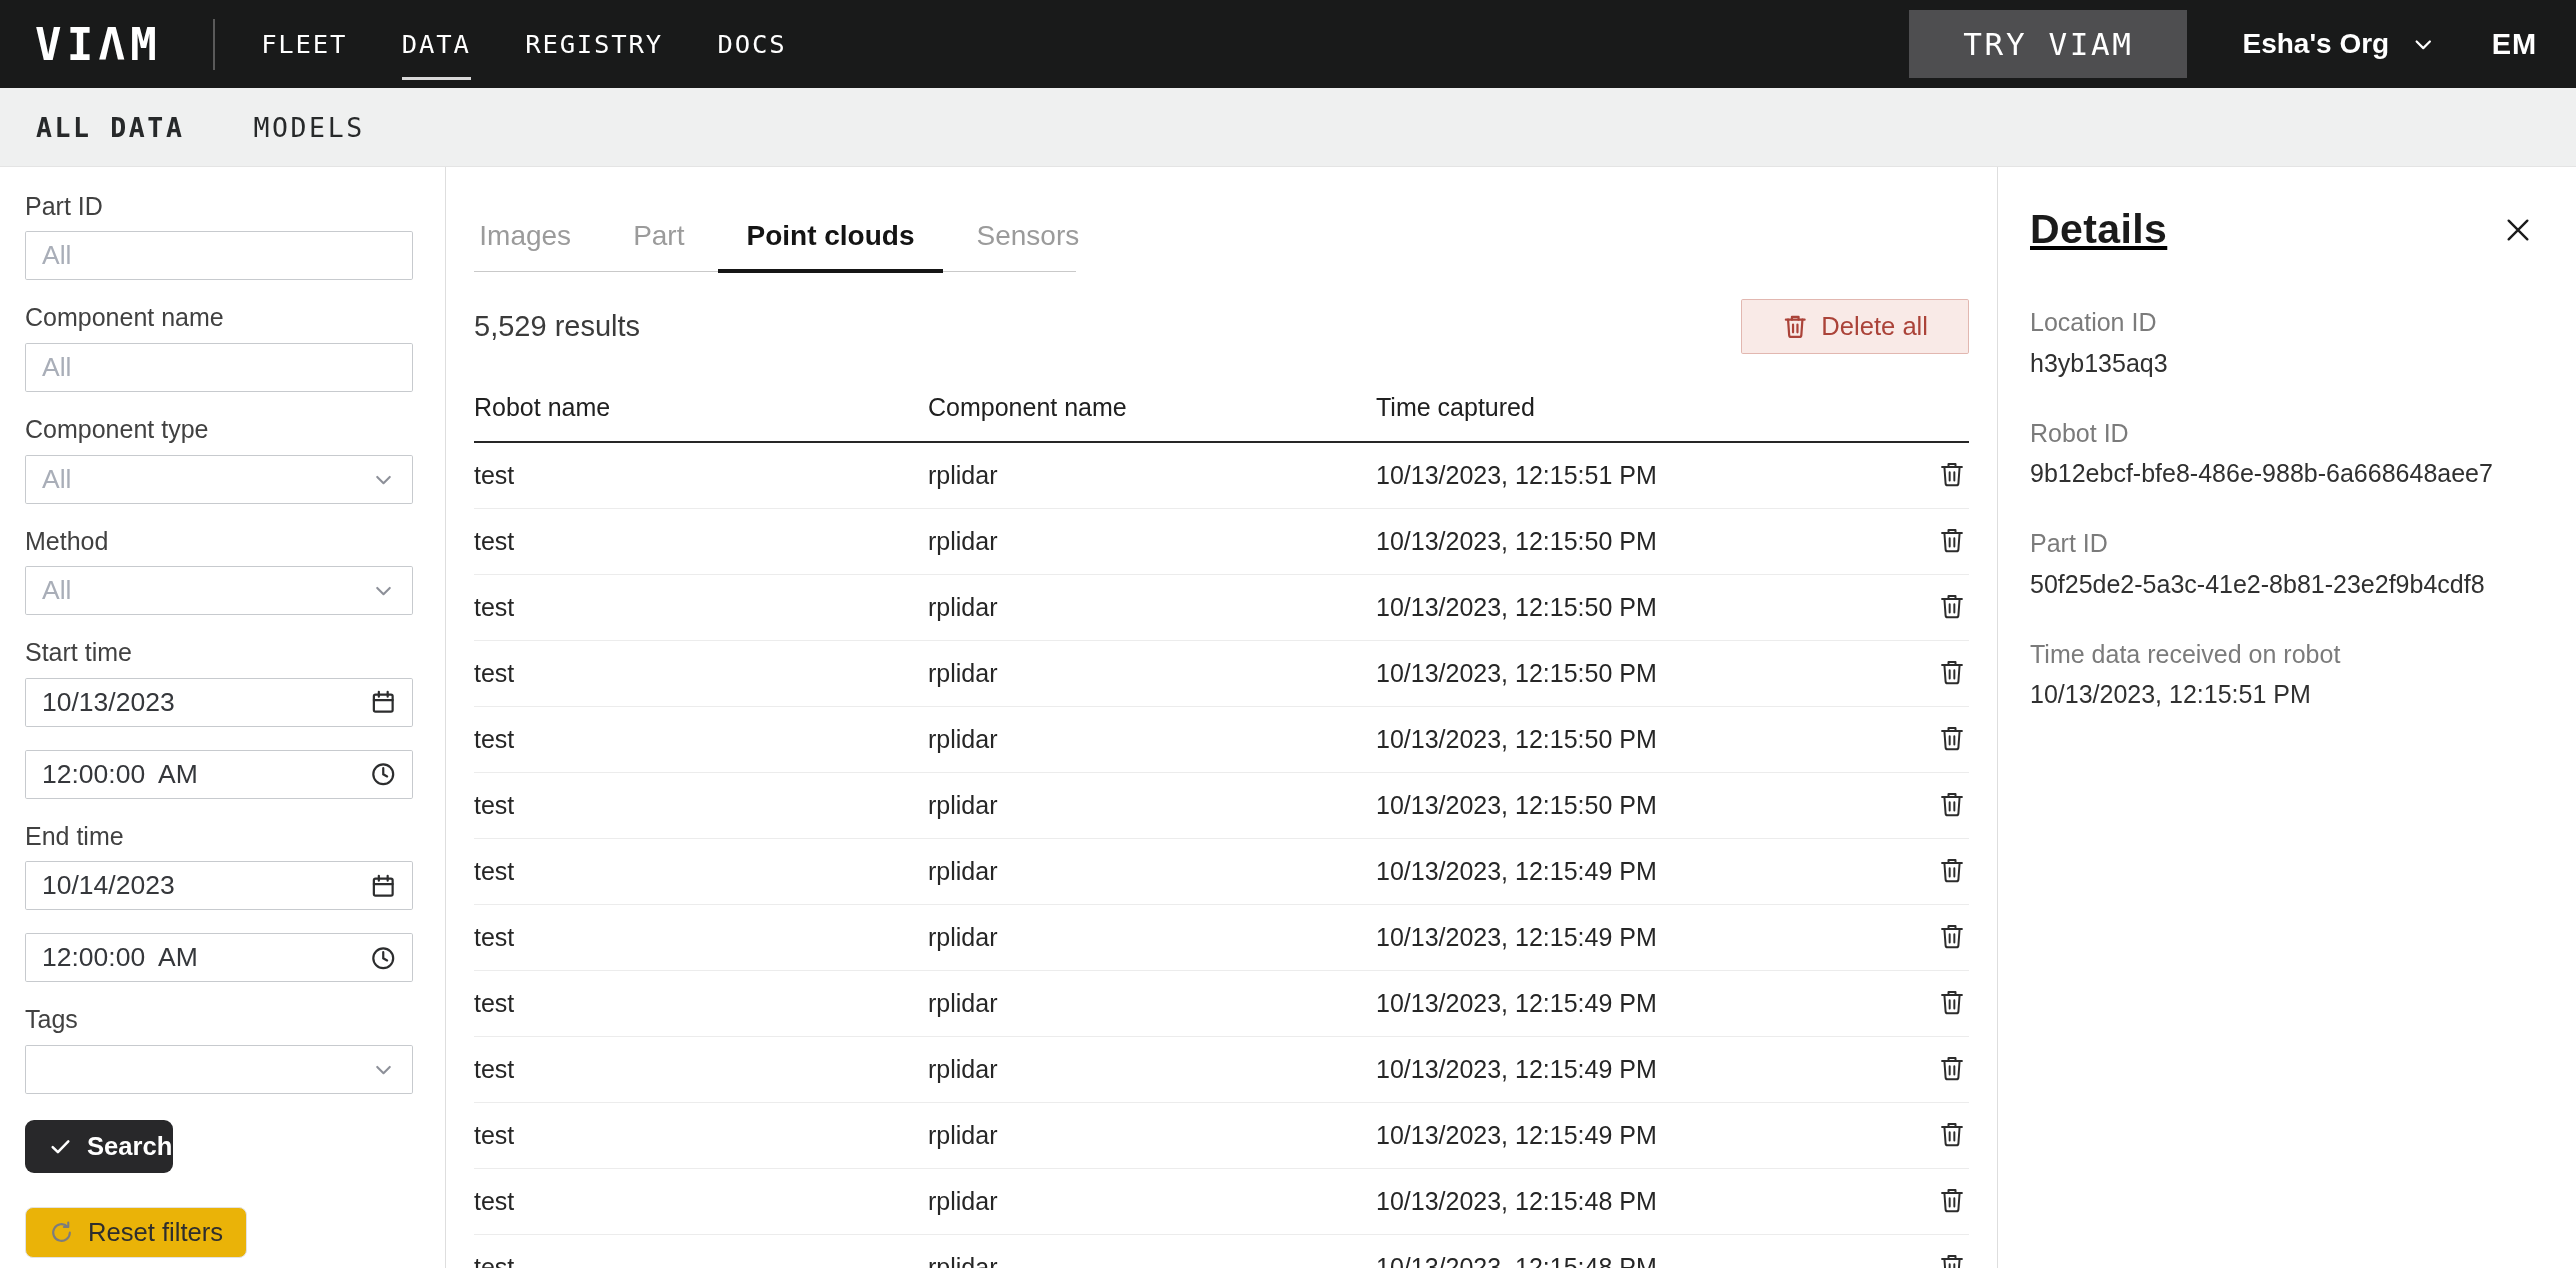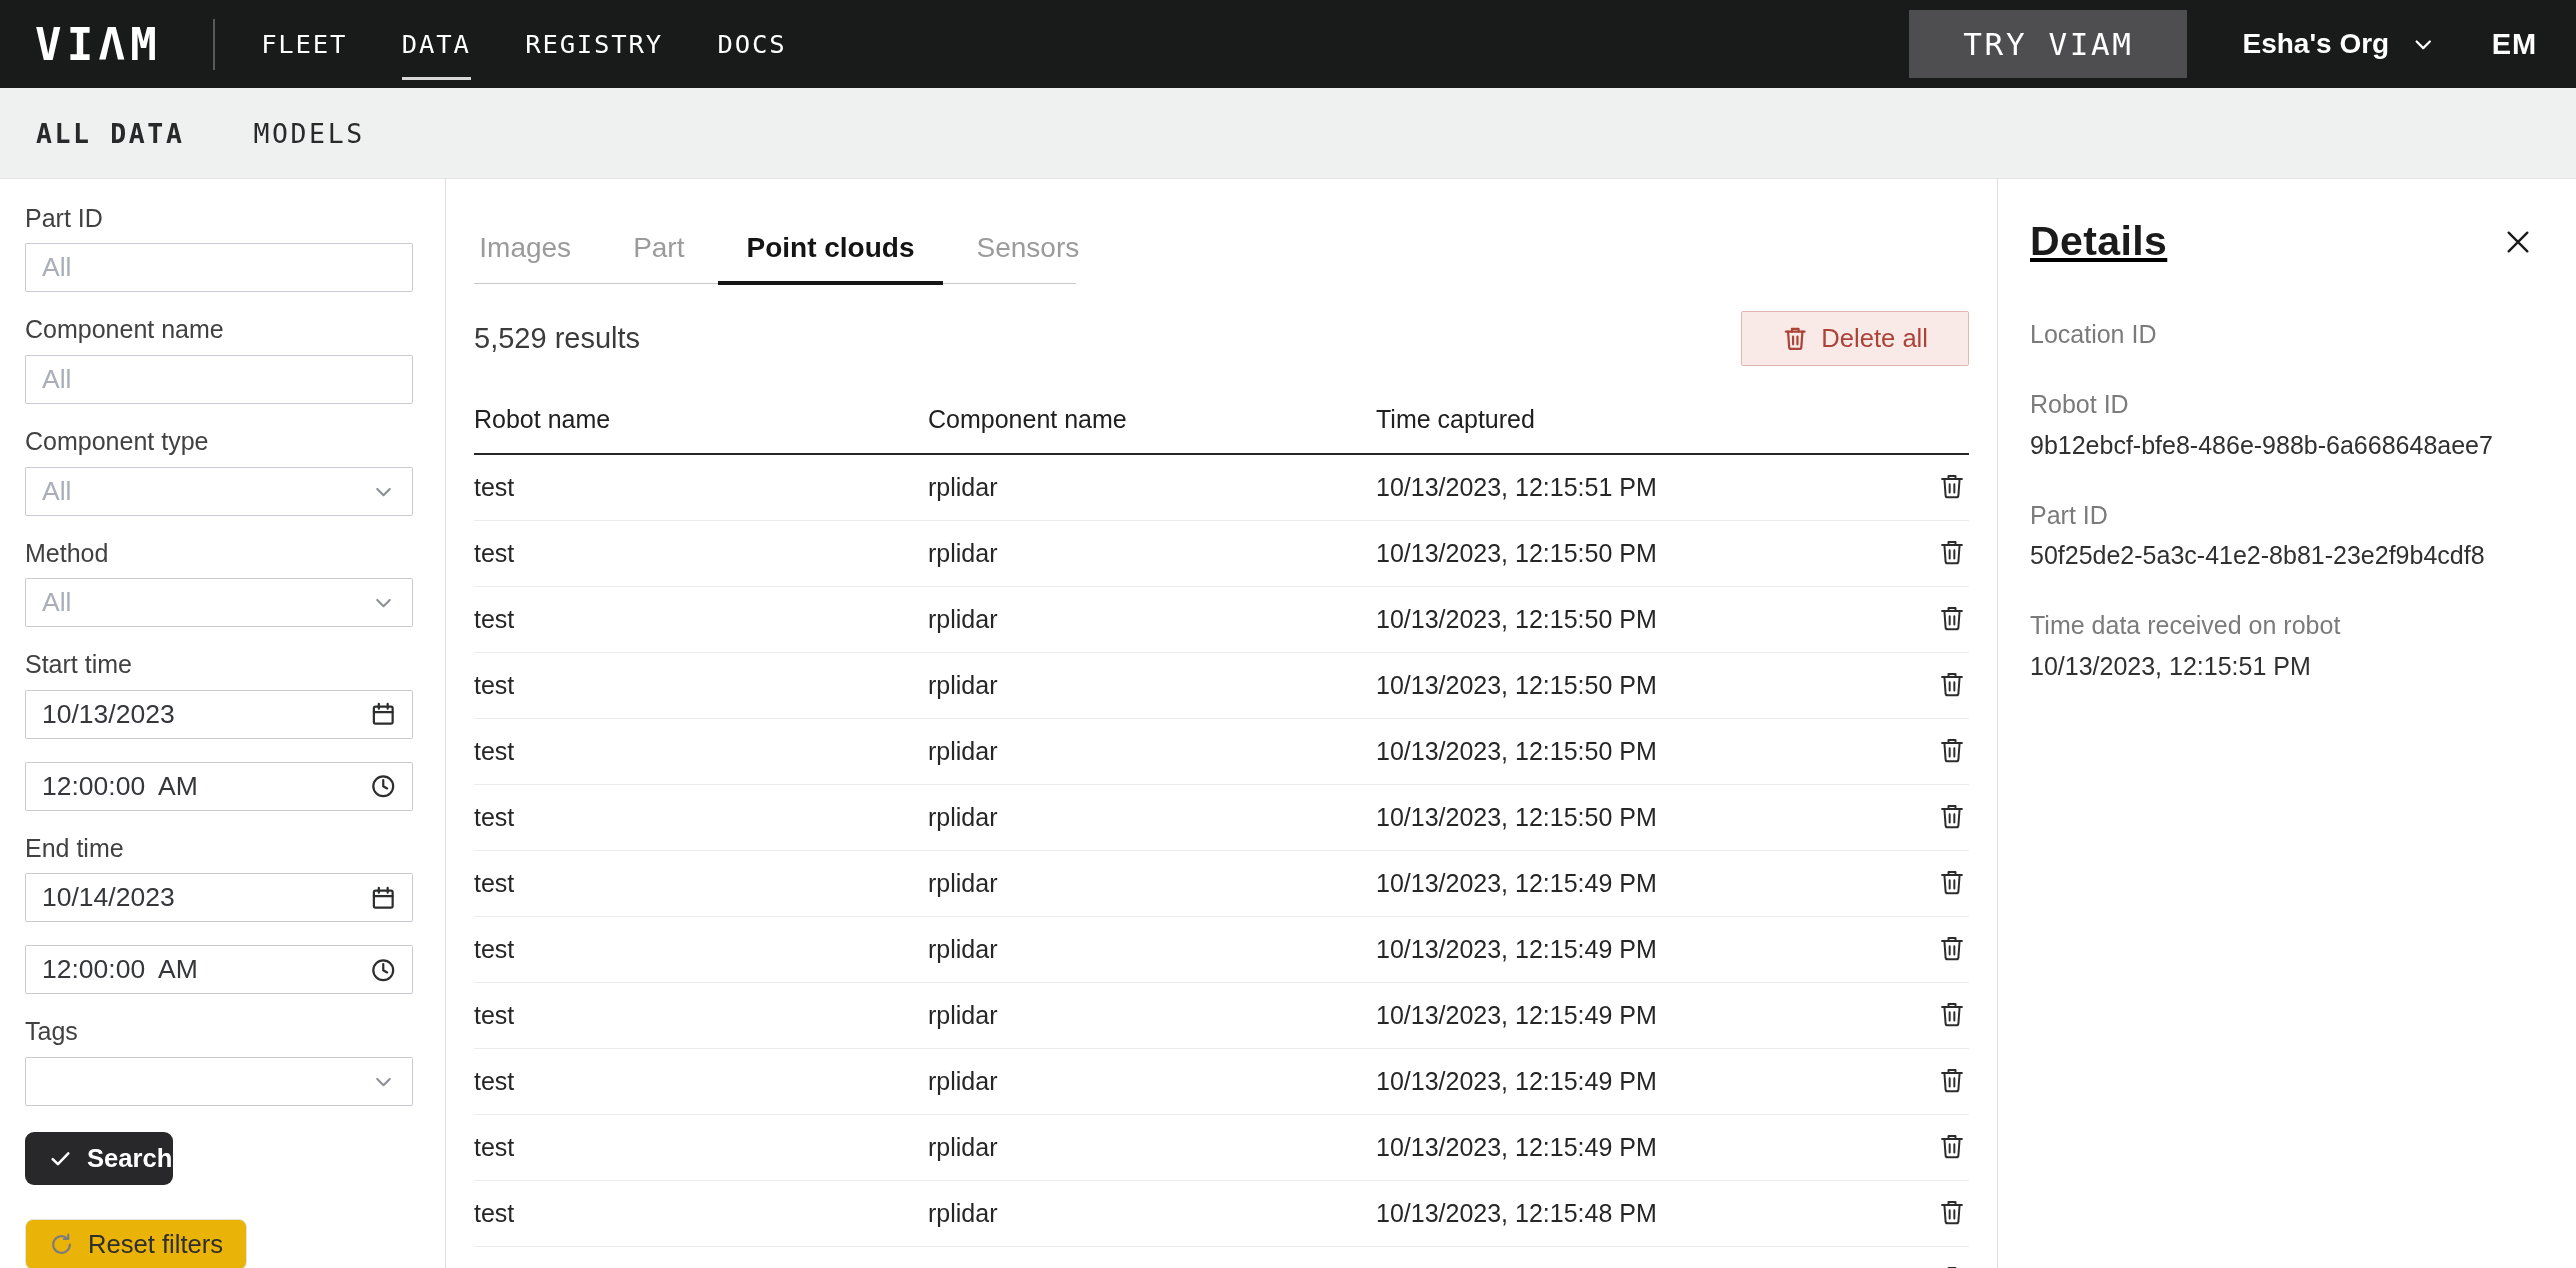--- a/index.html
+++ b/index.html
@@ -15,21 +15,21 @@
   .nav-item { color:#ffffff; font-size:25.6px; letter-spacing:1.8px; padding:8.8px 1.8px; position:relative; cursor:pointer; }
   .nav-item.active::after { content:""; position:absolute; left:1.8px; right:1.8px; bottom:-12.4px; height:3.5px; background:#d8d8d8; }
   .topnav-right { margin-left:auto; display:flex; align-items:center; gap:55px; }
   .try-viam { background:#4e4e50; color:#ffffff; font-size:31px; letter-spacing:2.6px; border:none;
     padding:16px 54px; cursor:pointer; }
   .org-switch { display:flex; align-items:center; gap:21px; color:#ffffff; cursor:pointer; }
   .org-name { font-size:28px; font-weight:600; }
   .avatar { color:#ffffff; font-size:29px; font-weight:700; letter-spacing:0.9px; cursor:pointer; }
 
   
-  .subnav { height:91px; background:#eff0f0; border-bottom:0.9px solid #e4e4e4; display:flex; align-items:center;
+  .subnav { height:79px; background:#eff0f0; border-bottom:0.9px solid #e4e4e4; display:flex; align-items:center;
     gap:69px; padding-left:36px; }
   .subnav-item { font-size:26.5px; letter-spacing:2.6px; color:#27292a; cursor:pointer; }
   .subnav-item.active { font-weight:700; }
 
   
   .content { display:flex; height:1106px; background:#ffffff; }
 
   
   .sidebar { width:446px; flex:none; border-right:0.9px solid #dedede; padding:12.4px 0 0 25px; overflow:hidden; }
   .f-label { font-size:25px; color:#414141; margin:23px 0 10.6px; }
@@ -507,20 +507,21 @@
         <span>
           <svg width="32" height="32" viewBox="0 0 24 24" fill="none" stroke="currentColor" stroke-width="1.8" stroke-linecap="round">
               <path d="M5 5l14 14M19 5L5 19"></path>
             </svg>
         </span>
       </button>
     </div>
 
     <div class="d-section">
       <div class="d-label">Location ID</div>
+      <div class="d-value">h3yb135aq3</div>
     </div>
     <div class="d-section">
       <div class="d-label">Robot ID</div>
       <div class="d-value">9b12ebcf-bfe8-486e-988b-6a668648aee7</div>
     </div>
     <div class="d-section">
       <div class="d-label">Part ID</div>
       <div class="d-value">50f25de2-5a3c-41e2-8b81-23e2f9b4cdf8</div>
     </div>
     <div class="d-section">

